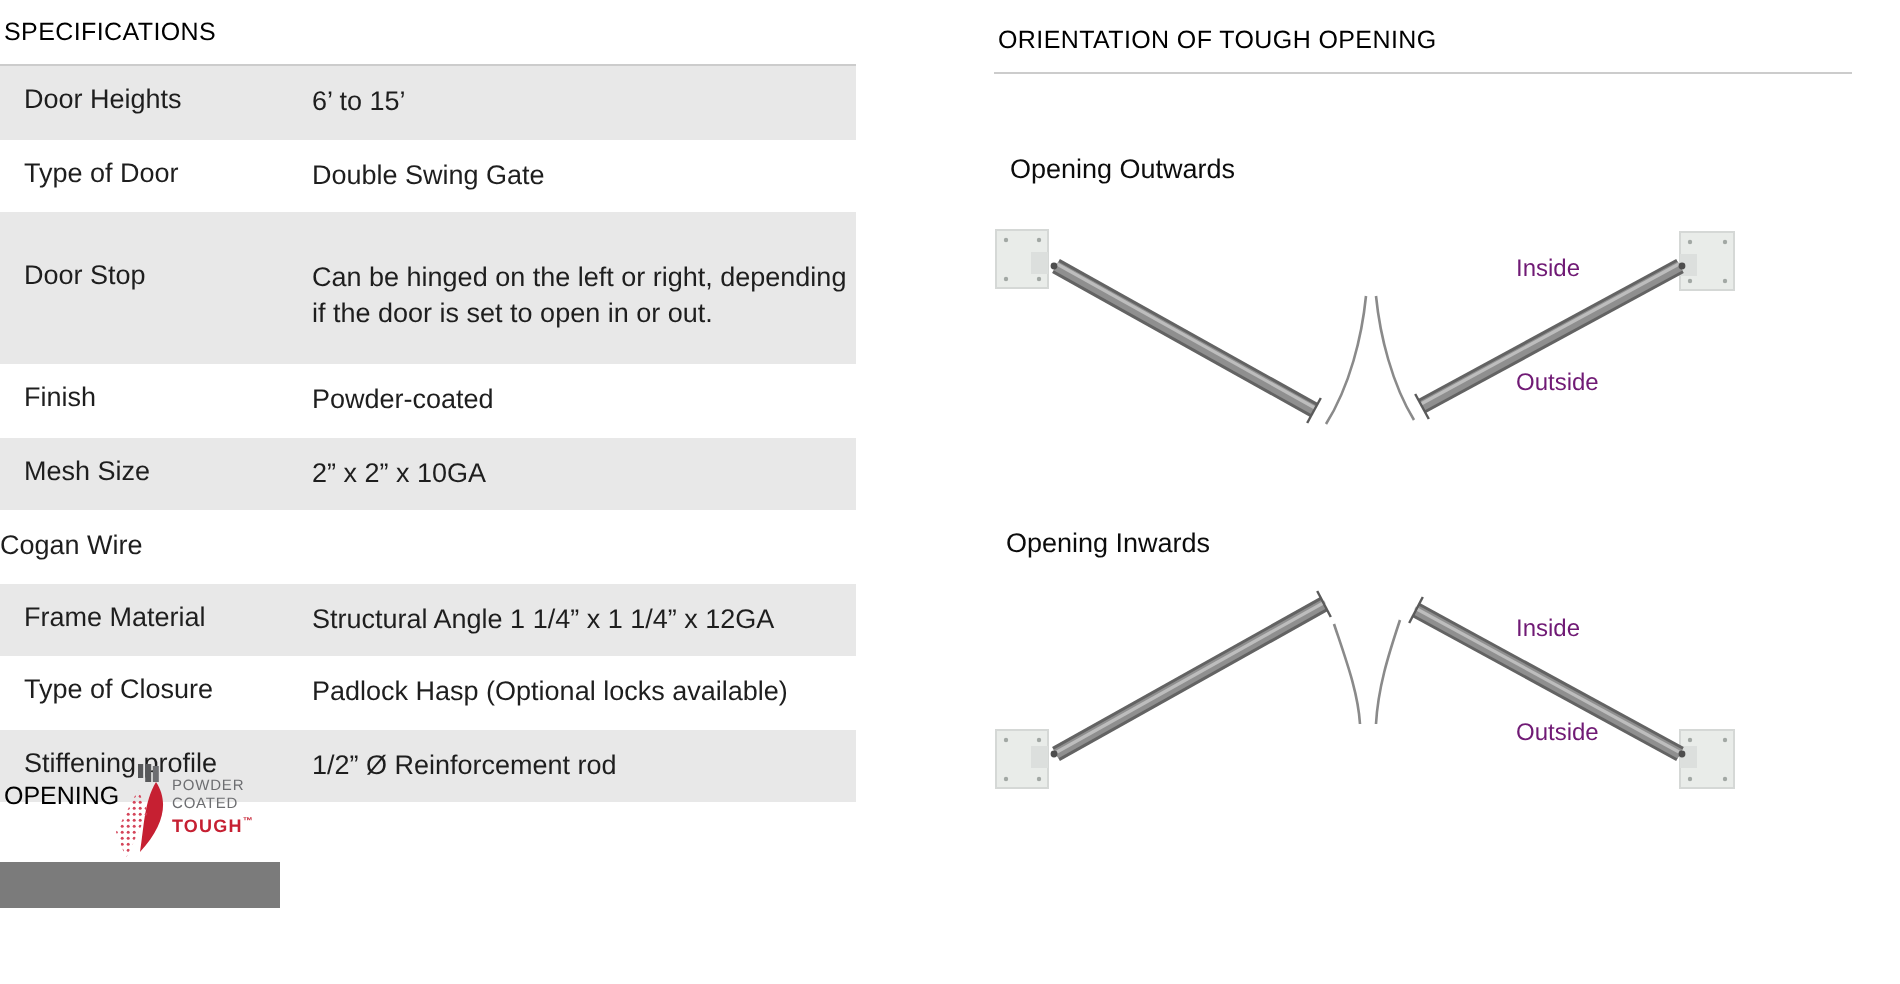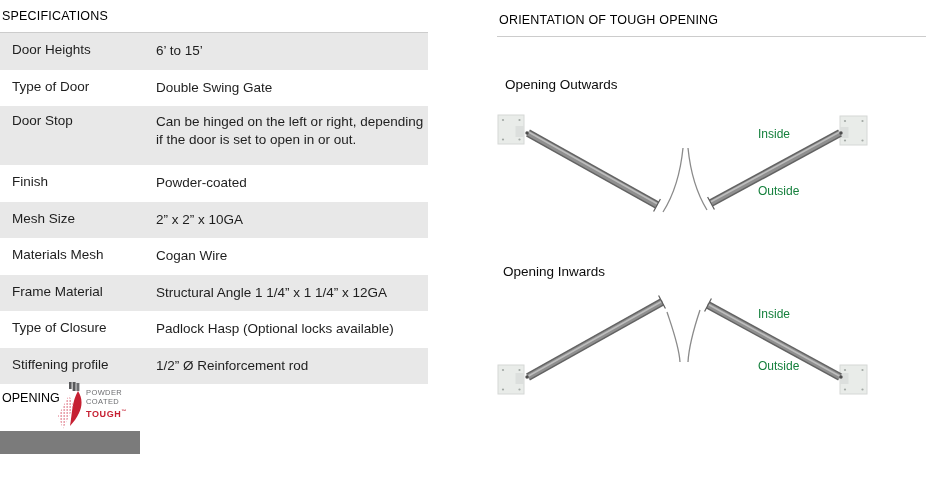--- a/index.html
+++ b/index.html
@@ -8,39 +8,39 @@
     font-family:"Liberation Sans", sans-serif;color:#1c1c1c;
   }
   .section-heading{
     font-size:12.5px;letter-spacing:.2px;color:#000;
     padding:9px 0 9px 2px;border-bottom:1px solid #cccccc;
   }
   
   .spec-section{position:absolute;left:0;top:4;width:428px;}
   .spec-row{display:flex;align-items:flex-start;padding:9px 0 10px 0;font-size:13.5px;}
   .spec-row:nth-child(even){background:#e8e8e8;}
-  .spec-row.tall{padding:7px 0 17px 0;}
+  .spec-row.tall{padding:24px 0 17px 0;}
   .spec-label{width:156px;padding-left:12px;box-sizing:border-box;flex:none;color:#1e1e1e;}
   .spec-value{width:268px;flex:none;color:#1e1e1e;line-height:1.3;}
   
   .colors-section{position:absolute;left:0;top:382px;width:428px;height:105px;}
   .colors-heading{position:absolute;left:2px;top:9px;font-size:12.5px;color:#000;}
   .pct-logo{position:absolute;left:57px;top:0;display:flex;}
   .pct-text{margin-left:3px;margin-top:6px;line-height:9px;}
   .pct-line{font-size:7.5px;letter-spacing:.4px;color:#6d6e71;display:block;}
   .pct-tough{font-size:9px;font-weight:bold;letter-spacing:.6px;color:#c62032;display:block;margin-top:1px;}
   .pct-tm{font-size:5px;vertical-align:super;}
   .swatch{position:absolute;left:0;top:49px;width:140px;height:23px;background:#7b7b7b;}
   .swatch-name{position:absolute;left:2px;top:75px;font-size:18px;color:#ec4899;}
   .bottom-divider{position:absolute;left:0;top:95px;width:316px;height:1px;background:#cfcfcf;}
   
   .orientation-heading{position:absolute;left:497px;top:4px;width:429px;}
   .diagram{position:absolute;width:429px;}
   .diagram-title{position:absolute;font-size:13.5px;color:#0c0c0c;white-space:nowrap;text-align:right;}
-  .side-label{position:absolute;font-size:12px;color:#15803d;white-space:nowrap;}
+  .side-label{position:absolute;font-size:12px;color:#701a75;white-space:nowrap;}
   .diagram svg{position:absolute;left:0;}
 </style>
 </head>
 <body>
 
 <div id="canvas">
 
   <div class="spec-section">
     <div class="section-heading">SPECIFICATIONS</div>
     <div class="spec-row">
@@ -57,21 +57,20 @@
     </div>
     <div class="spec-row">
       <div class="spec-label">Finish</div>
       <div class="spec-value">Powder-coated</div>
     </div>
     <div class="spec-row">
       <div class="spec-label">Mesh Size</div>
       <div class="spec-value">2” x 2” x 10GA</div>
     </div>
     <div class="spec-row">
-      <div class="spec-label">Materials Mesh</div>
       <div class="spec-value">Cogan Wire</div>
     </div>
     <div class="spec-row">
       <div class="spec-label">Frame Material</div>
       <div class="spec-value">Structural Angle 1 1/4” x 1 1/4” x 12GA</div>
     </div>
     <div class="spec-row">
       <div class="spec-label">Type of Closure</div>
       <div class="spec-value">Padlock Hasp (Optional locks available)</div>
     </div>

